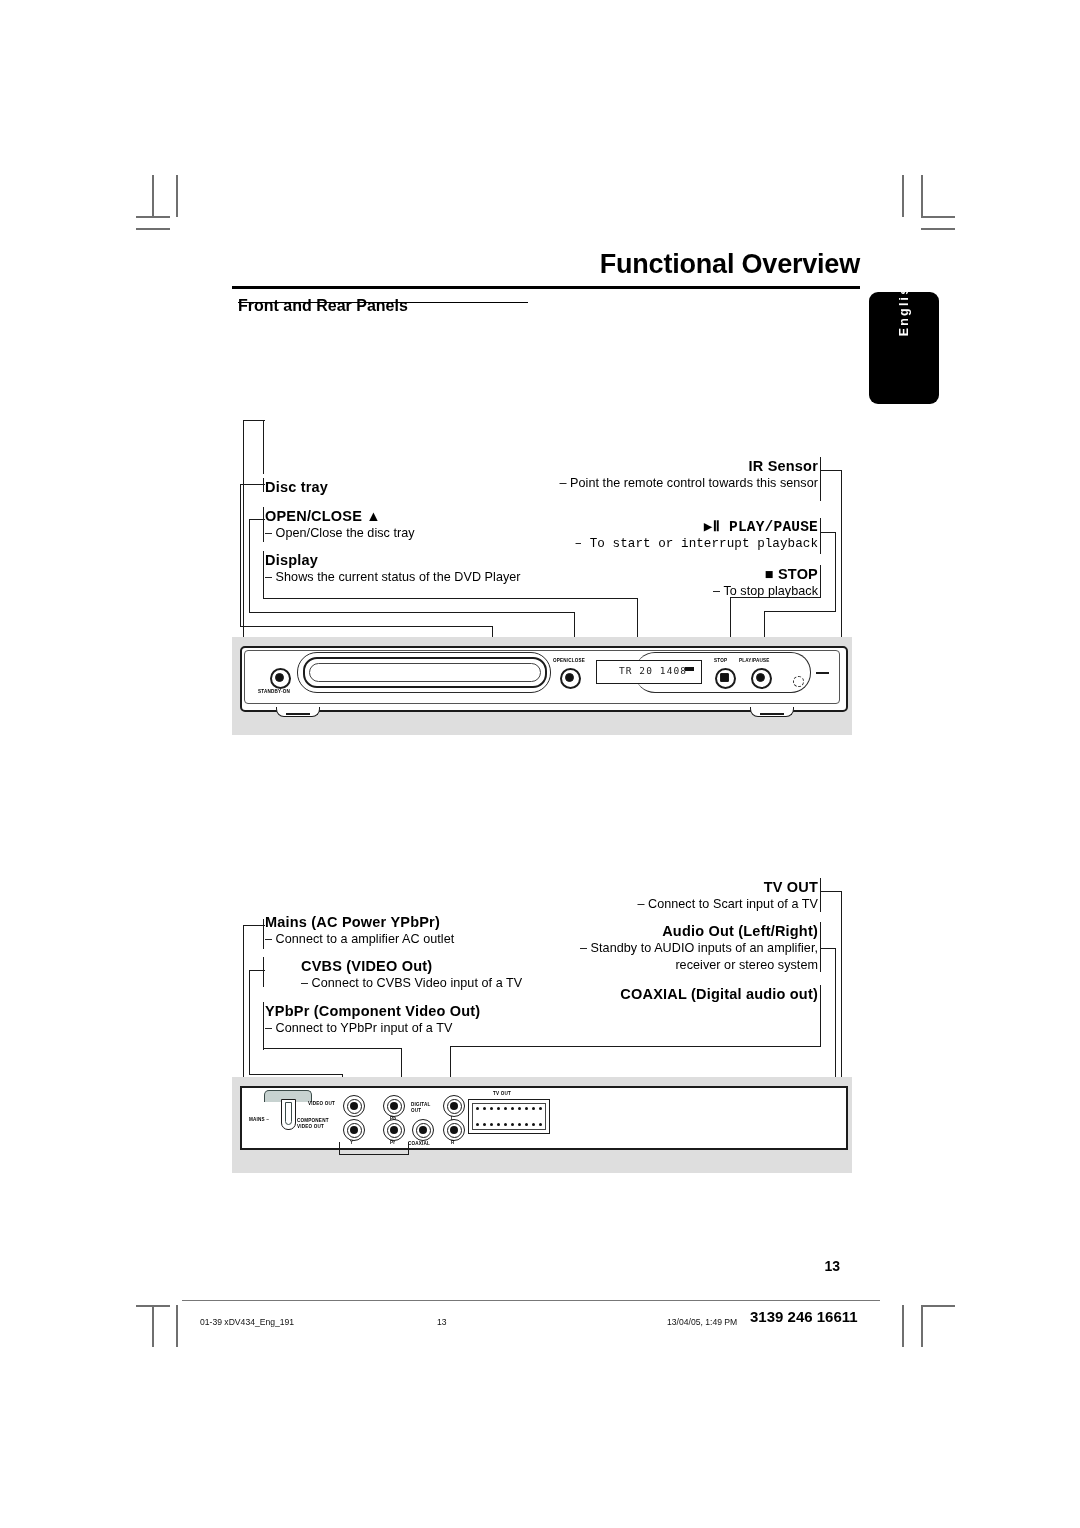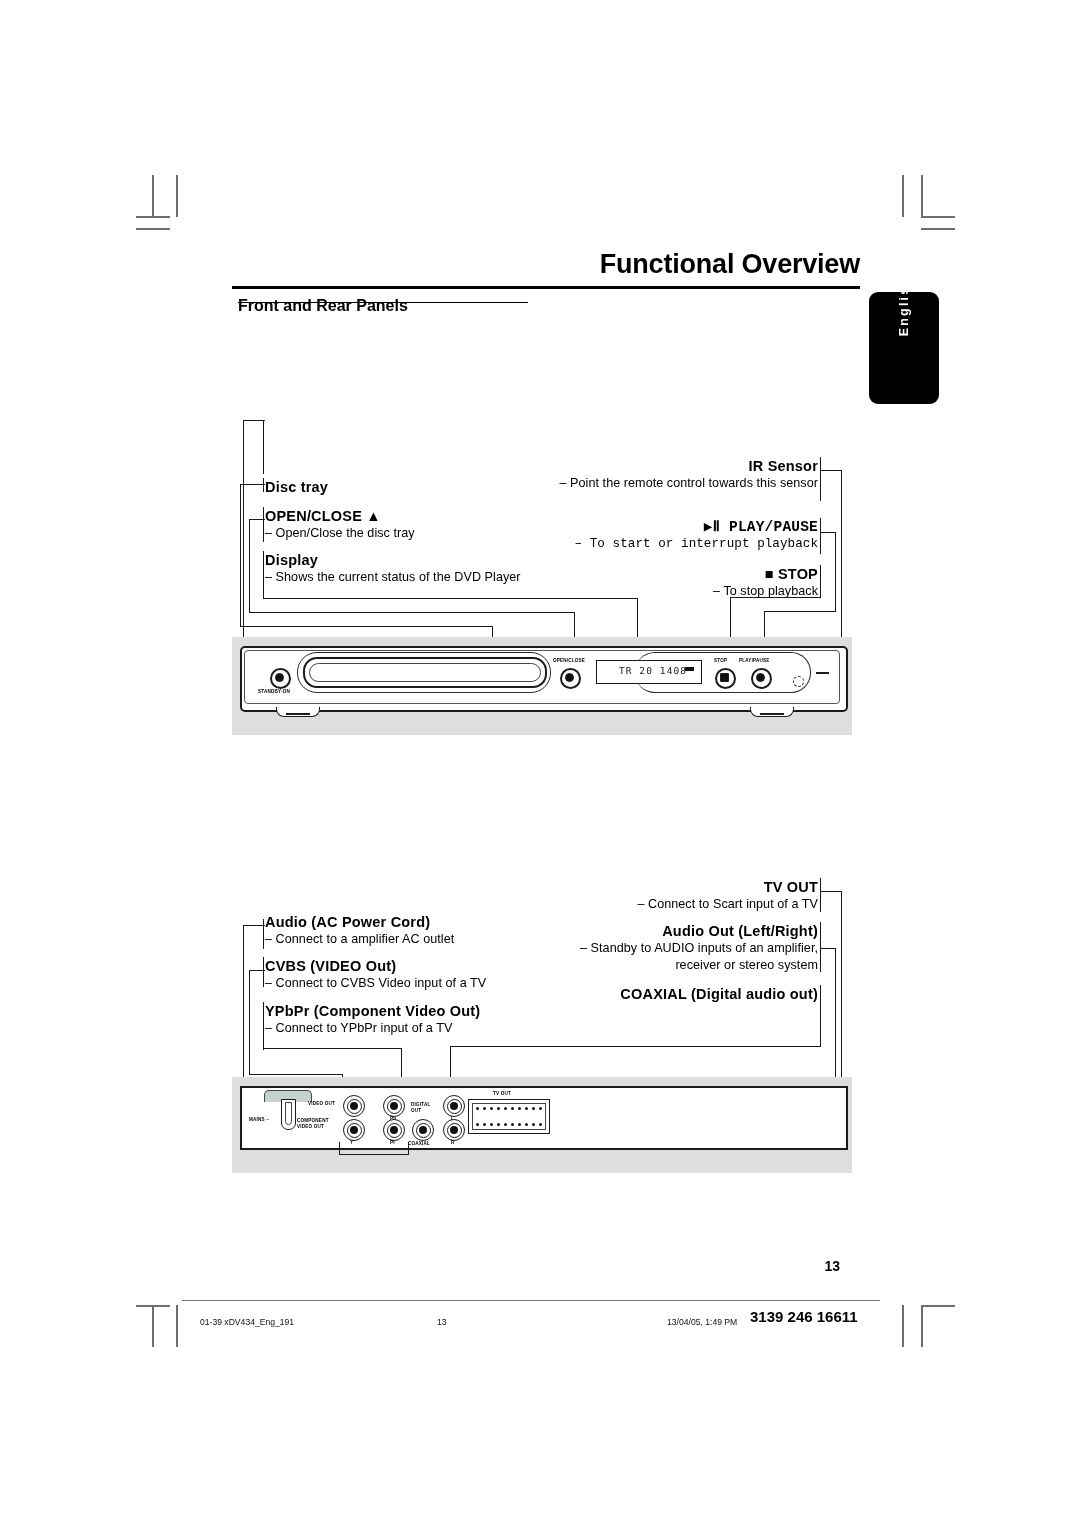--- a/index.html
+++ b/index.html
@@ -286,24 +286,24 @@
 
     <div class="foot" style="left:36px;top:61px;">
         <i></i>
       </div>
     <div class="foot" style="left:510px;top:61px;">
         <i></i>
       </div>
   </div>
 
   <div class="co l" style="left:265px;top:913px;width:290px;">
-    <div class="h">Audio (AC Power Cord)</div>
+    <div class="h">Mains (AC Power YPbPr)</div>
     <div class="d">–  Connect to a amplifier AC outlet</div>
   </div>
-  <div class="co l" style="left:265px;top:957px;width:290px;">
+  <div class="co l" style="left:265px;top:957px;width:290px;padding-left:36px;">
     <div class="h">CVBS (VIDEO Out)</div>
     <div class="d">–  Connect to CVBS Video input of a TV</div>
   </div>
   <div class="co l" style="left:265px;top:1002px;width:300px;">
     <div class="h">YPbPr (Component Video Out)</div>
     <div class="d">–  Connect to YPbPr input of a TV</div>
   </div>
 
   <div class="co r" style="left:545px;top:878px;width:273px;">
     <div class="h">TV OUT</div>

